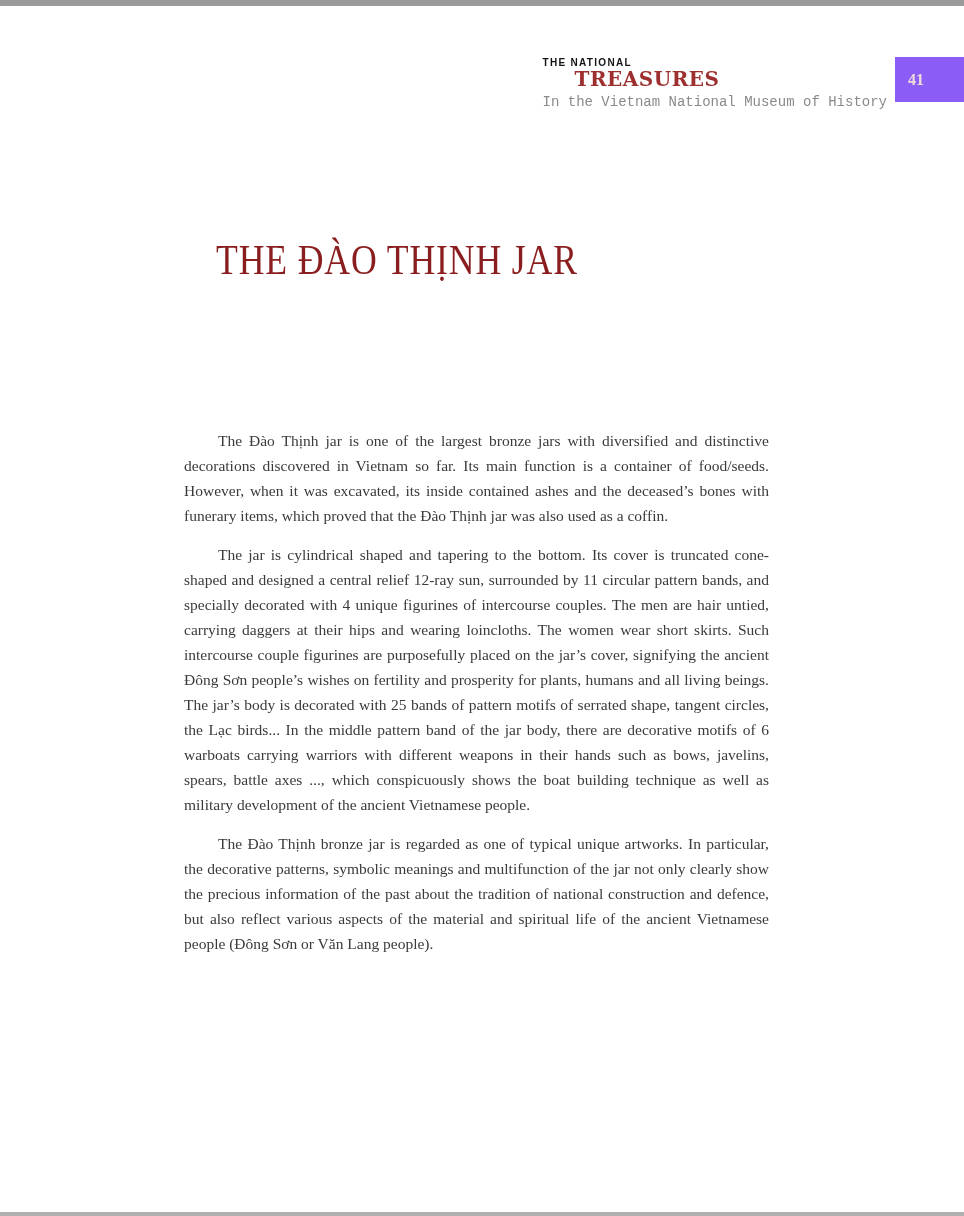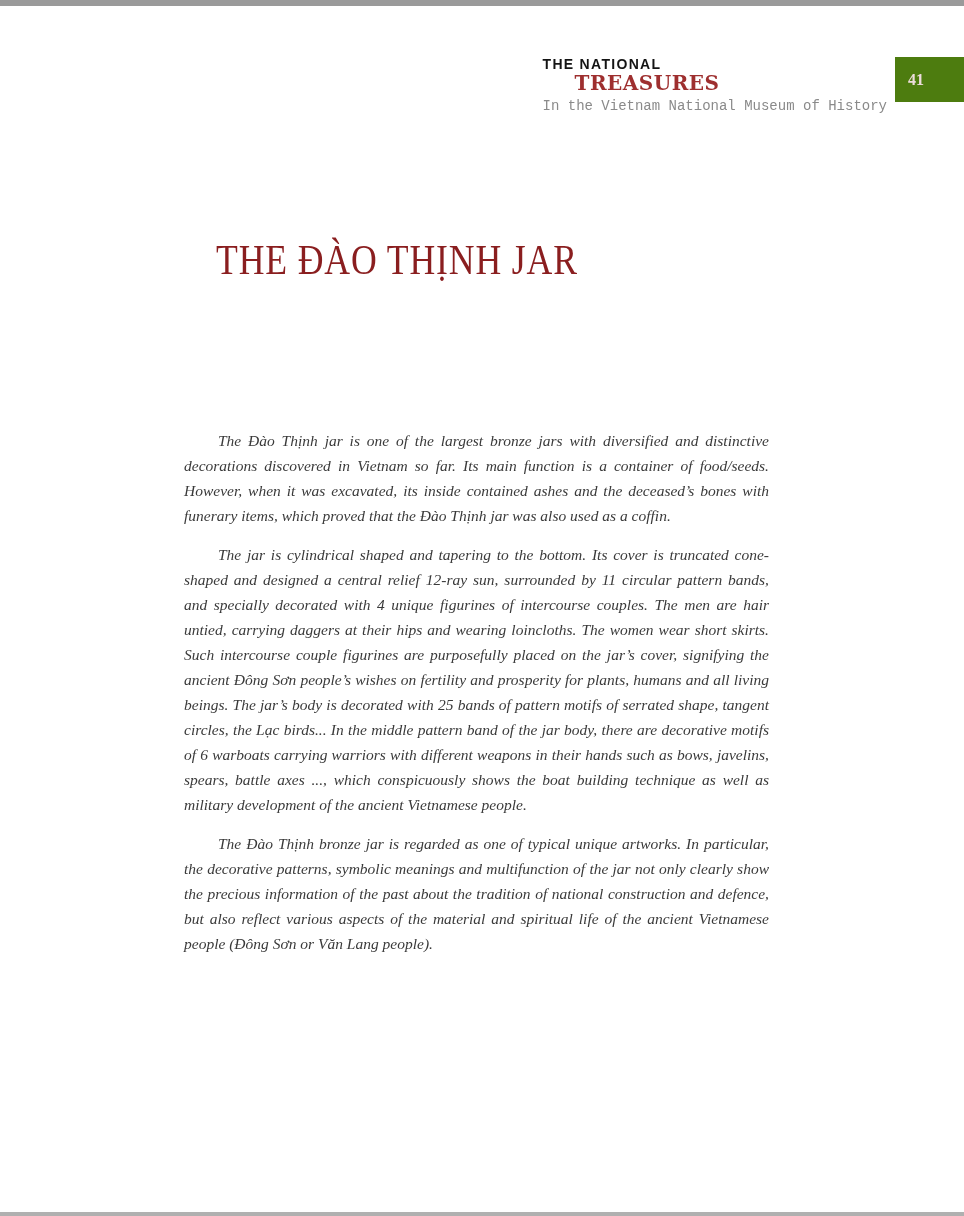--- a/index.html
+++ b/index.html
@@ -37,21 +37,21 @@
     align-items: stretch;
   }
   .brand {
     text-align: left;
     padding-top: 2px;
     margin-right: 8px;
   }
   .brand-line1 {
     font-family: "Liberation Sans", sans-serif;
     font-weight: bold;
-    font-size: 14px;
+    font-size: 10px;
     letter-spacing: 1.3px;
     color: #141414;
     line-height: 1.1;
   }
   .brand-line2 {
     font-family: "DejaVu Serif", "Liberation Serif", serif;
     font-weight: bold;
     font-size: 20px;
     letter-spacing: 0.5px;
     color: #9e2f2f;
@@ -62,21 +62,21 @@
     font-family: Liberation Mono, monospace;
     font-size: 14px;
     color: #8a8a8a;
     margin-top: 3px;
     white-space: nowrap;
   }
   .page-number-box {
     width: 69px;
     height: 45px;
     margin-top: 2px;
-    background: #4d7c0f;
+    background: #8b5cf6;
     display: flex;
     align-items: center;
   }
   .page-number-box span {
     font-family: "Liberation Serif", serif;
     font-weight: bold;
     font-size: 16px;
     color: #ecdcdb;
     padding-left: 13px;
   }
@@ -102,21 +102,20 @@
     left: 184px;
     width: 596px;
     font-size: 15.5px;
     line-height: 25px;
     color: #3a3a3a;
     text-align: justify;
   }
   .body-text p {
     margin: 0 11px 14px 0;
     text-indent: 34px;
-    font-style: italic;
   }
   .body-text p:last-child {
     margin-bottom: 0;
   }
 </style>
 </head>
 <body>
 
 <div class="page">
 

